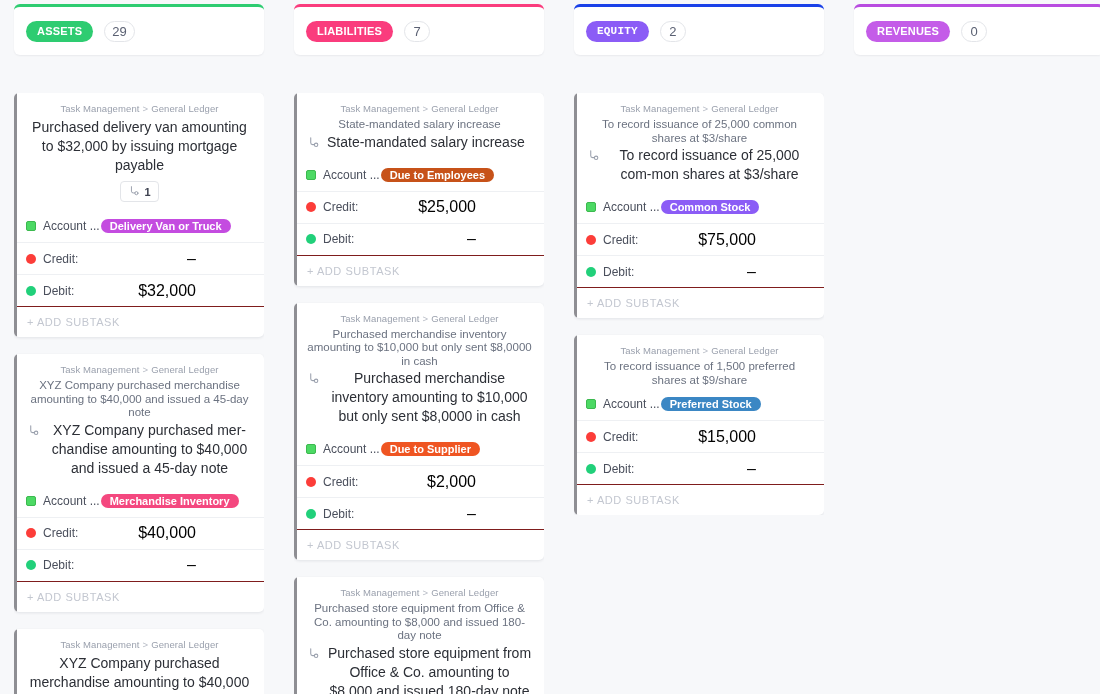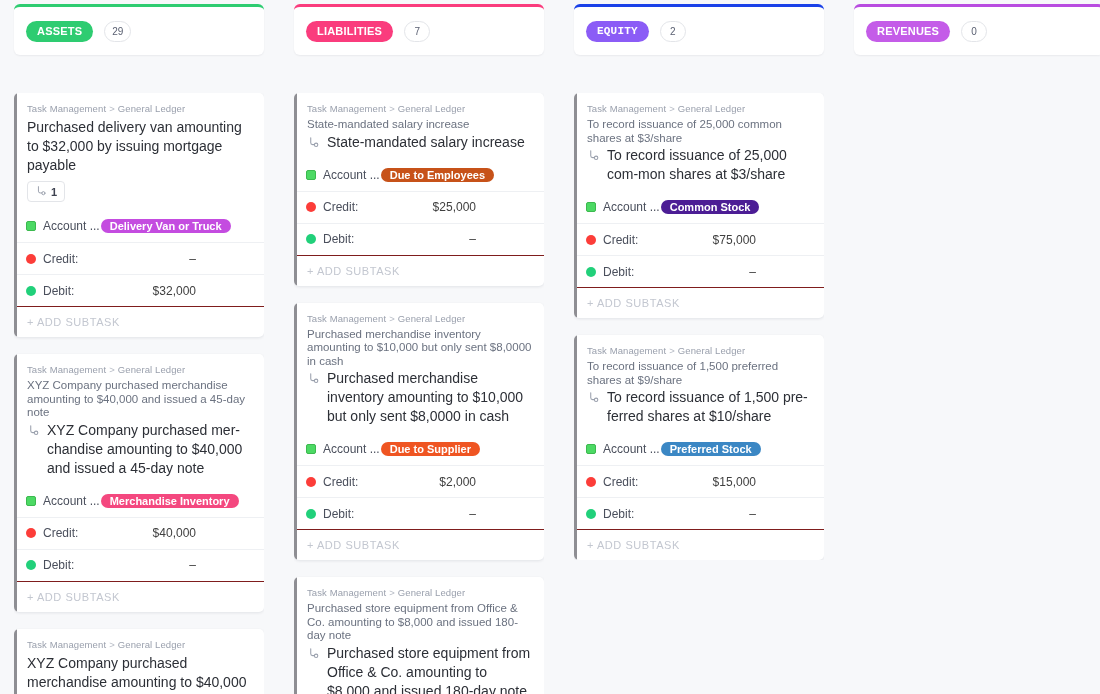--- a/index.html
+++ b/index.html
@@ -66,40 +66,41 @@
     display: inline-flex;
     align-items: center;
     justify-content: center;
     min-width: 26px;
     height: 21px;
     padding: 0 7px;
     border-radius: 11px;
     border: 1px solid #e3e5e9;
     background: #ffffff;
     color: #5a6072;
-    font-size: 10px;
+    font-size: 13px;
   }
 
   
   .card-list {
     margin-top: 38px;
     display: flex;
     flex-direction: column;
     gap: 17px;
     overflow: hidden;
   }
 
   .card {
     position: relative;
     background: #ffffff;
     border-radius: 5px;
     box-shadow: 0 1px 3px rgba(16,24,40,0.09);
     padding: 10px 12px 0 13px;
     overflow: hidden;
     flex: 0 0 auto;
+    text-align: center;
   }
 
   .card::before {
     content: "";
     position: absolute;
     left: 0;
     top: 0;
     bottom: 0;
     width: 3px;
     background: #8e8e93;
@@ -195,22 +196,22 @@
   .icon-dot-green { border-radius: 50%; background: #21d07a; }
 
   .field-label {
     font-size: 12px;
     color: #4a4f5c;
     white-space: nowrap;
   }
 
   .field-value {
     margin-left: auto;
-    font-size: 12px;
-    color: #404040;
+    font-size: 16px;
+    color: #000000;
     padding-right: 56px;
     white-space: nowrap;
   }
 
   .tag {
     display: inline-flex;
     align-items: center;
     height: 14px;
     padding: 0 9px;
     border-radius: 10px;
@@ -393,45 +394,38 @@
             <span class="subtask-icon"><svg viewBox="0 0 16 16" width="13" height="13" fill="none" stroke="#9aa0ad" stroke-width="1.3" stroke-linecap="round" stroke-linejoin="round">
                 <path d="M4.6 2.2 V8.2 a2.4 2.4 0 0 0 2.4 2.4 H9.3"></path>
                 <circle cx="11.2" cy="10.9" r="2.1"></circle>
               </svg></span>
             <span class="subtask-text">To record issuance of 25,000 com-mon shares at $3/share</span>
           </div>
           <div class="fields">
             <div class="field-row">
               <span class="field-icon icon-square"></span>
               <span class="field-label">Account ...</span>
-              <span class="tag" style="background: #4c1d95;">Common Stock</span>
+              <span class="tag" style="background: #8b5cf6;">Common Stock</span>
             </div>
             <div class="field-row">
               <span class="field-icon icon-dot-red"></span>
               <span class="field-label">Credit:</span>
               <span class="field-value">$75,000</span>
             </div>
             <div class="field-row">
               <span class="field-icon icon-dot-green"></span>
               <span class="field-label">Debit:</span>
               <span class="field-value">–</span>
             </div>
           </div>
           <div class="add-subtask">+ ADD SUBTASK</div>
         </div>
         <div class="card">
           <div class="breadcrumb"><span>Task Management</span><span class="sep">&gt;</span><span>General Ledger</span></div>
           <div class="parent-name">To record issuance of 1,500 preferred shares at $9/share</div>
-          <div class="subtask">
-            <span class="subtask-icon"><svg viewBox="0 0 16 16" width="13" height="13" fill="none" stroke="#9aa0ad" stroke-width="1.3" stroke-linecap="round" stroke-linejoin="round">
-                <path d="M4.6 2.2 V8.2 a2.4 2.4 0 0 0 2.4 2.4 H9.3"></path>
-                <circle cx="11.2" cy="10.9" r="2.1"></circle>
-              </svg></span>
-            <span class="subtask-text">To record issuance of 1,500 pre-ferred shares at $10/share</span>
-          </div>
           <div class="fields">
             <div class="field-row">
               <span class="field-icon icon-square"></span>
               <span class="field-label">Account ...</span>
               <span class="tag" style="background: rgb(59, 135, 196);">Preferred Stock</span>
             </div>
             <div class="field-row">
               <span class="field-icon icon-dot-red"></span>
               <span class="field-label">Credit:</span>
               <span class="field-value">$15,000</span>

